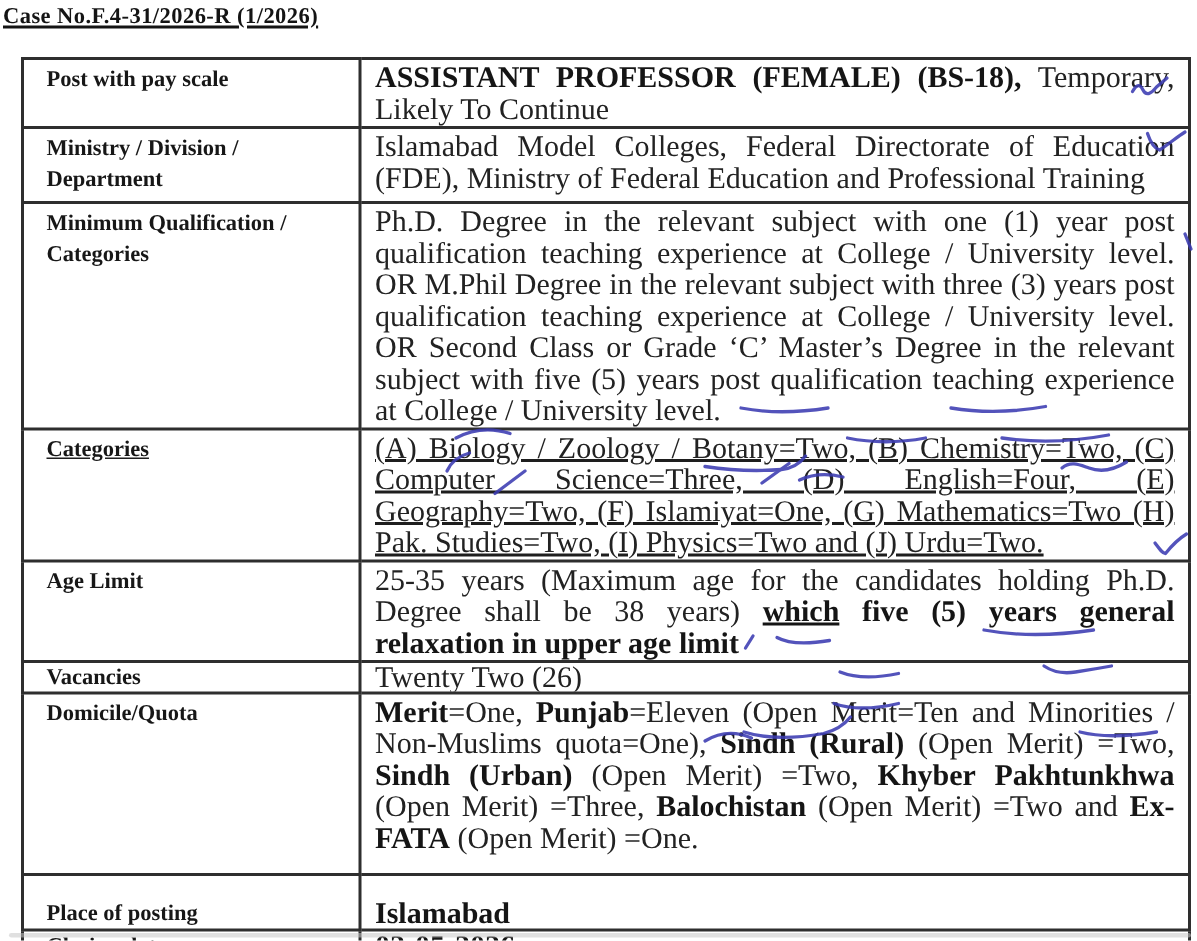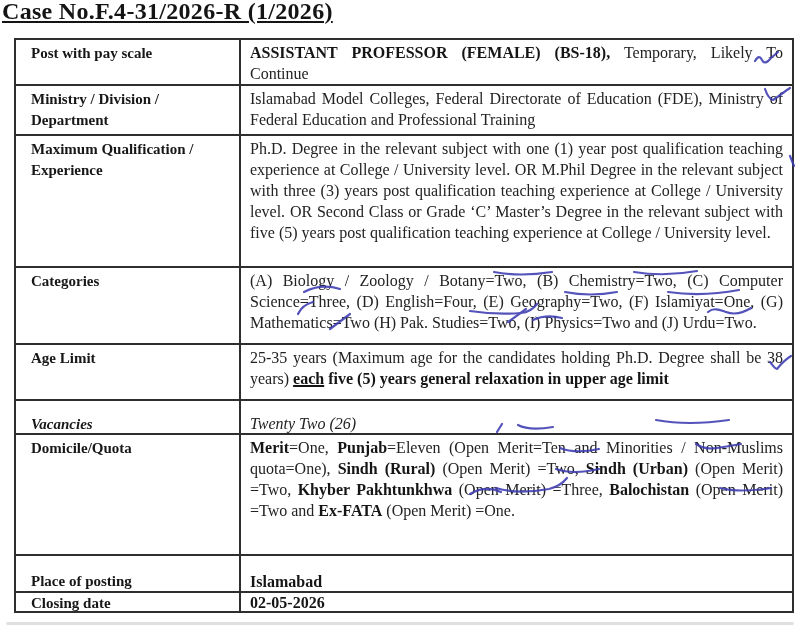--- a/index.html
+++ b/index.html
@@ -14,21 +14,21 @@
     overflow: hidden;
     font-family: "Liberation Serif", serif;
     color: #1e1e1e;
     -webkit-font-smoothing: antialiased;
   }
   .doc-title {
     position: absolute;
     left: 2px;
     top: 0px;
     margin: 0;
-    font-size: 24px;
+    font-size: 15px;
     font-weight: bold;
     line-height: 22px;
     letter-spacing: 0.3px;
     color: #141414;
     text-decoration: underline;
     text-decoration-thickness: 2px;
     text-underline-offset: 2px;
   }
   table.ad-table {
     position: absolute;
@@ -45,37 +45,37 @@
   }
   td.lbl {
     width: 202px;
     font-weight: bold;
     font-size: 15px;
     line-height: 21px;
     padding: 3px 6px 0 15px;
     color: #171717;
   }
   td.val {
-    font-size: 16px;
+    font-size: 20px;
     line-height: 21px;
     padding: 2px 9px 0 9px;
     text-align: justify;
     color: #222222;
   }
   tr.r0 { height: 43px; }
   tr.r1 { height: 50px; padding-left: 24px; }
   tr.r2 { height: 132px; }
-  tr.r3 { height: 77px; }
+  tr.r3 { height: 77px; text-decoration: underline; }
   tr.r4 { height: 56px; }
   tr.r5 { height: 21px; }
   tr.r6 { height: 121px; }
   tr.r7 { height: 25px; }
   tr.r8 { height: 65px; }
   tr.r9 { height: 19px; }
-  tr.r5 td { line-height: 18px; padding-top: 14px; font-style: italic; }
+  tr.r5 td { line-height: 18px; padding-top: 1px; }
   tr.r7 td { line-height: 19px; padding-top: 16px; }
   tr.r9 td { line-height: 16px; padding-top: 2px; }
   td.val span.seg-bold { font-weight: bold; color: #151515; }
   td.val span.seg-underline { text-decoration: underline; text-decoration-thickness: 2px; }
   svg.pen-overlay {
     position: absolute;
     left: 0;
     top: 0;
     width: 798px;
     height: 627px;
@@ -101,30 +101,30 @@
   <tbody>
     <tr class="r0">
       <td class="lbl">Post with pay scale</td>
       <td class="val"><span class="seg-bold">ASSISTANT PROFESSOR (FEMALE) (BS-18),</span><span> Temporary, Likely To Continue</span></td>
     </tr>
     <tr class="r1">
       <td class="lbl">Ministry / Division / Department</td>
       <td class="val"><span>Islamabad Model Colleges, Federal Directorate of Education (FDE), Ministry of Federal Education and Professional Training</span></td>
     </tr>
     <tr class="r2">
-      <td class="lbl">Maximum Qualification / Experience</td>
+      <td class="lbl">Minimum Qualification / Categories</td>
       <td class="val"><span>Ph.D. Degree in the relevant subject with one (1) year post qualification teaching experience at College / University level. OR M.Phil Degree in the relevant subject with three (3) years post qualification teaching experience at College / University level. OR Second Class or Grade ‘C’ Master’s Degree in the relevant subject with five (5) years post qualification teaching experience at College / University level.</span></td>
     </tr>
     <tr class="r3">
       <td class="lbl">Categories</td>
       <td class="val"><span>(A) Biology / Zoology / Botany=Two, (B) Chemistry=Two, (C) Computer Science=Three, (D) English=Four, (E) Geography=Two, (F) Islamiyat=One, (G) Mathematics=Two (H) Pak. Studies=Two, (I) Physics=Two and (J) Urdu=Two.</span></td>
     </tr>
     <tr class="r4">
       <td class="lbl">Age Limit</td>
-      <td class="val"><span>25-35 years (Maximum age for the candidates holding Ph.D. Degree shall be 38 years) </span><span class="seg-bold seg-underline">each</span><span class="seg-bold"> five (5) years general relaxation in upper age limit</span></td>
+      <td class="val"><span>25-35 years (Maximum age for the candidates holding Ph.D. Degree shall be 38 years) </span><span class="seg-bold seg-underline">which</span><span class="seg-bold"> five (5) years general relaxation in upper age limit</span></td>
     </tr>
     <tr class="r5">
       <td class="lbl">Vacancies</td>
       <td class="val"><span>Twenty Two (26)</span></td>
     </tr>
     <tr class="r6">
       <td class="lbl">Domicile/Quota</td>
       <td class="val"><span class="seg-bold">Merit</span><span>=One, </span><span class="seg-bold">Punjab</span><span>=Eleven (Open Merit=Ten and Minorities / Non-Muslims quota=One), </span><span class="seg-bold">Sindh (Rural)</span><span> (Open Merit) =Two, </span><span class="seg-bold">Sindh (Urban)</span><span> (Open Merit) =Two, </span><span class="seg-bold">Khyber Pakhtunkhwa</span><span> (Open Merit) =Three, </span><span class="seg-bold">Balochistan</span><span> (Open Merit) =Two and </span><span class="seg-bold">Ex-FATA</span><span> (Open Merit) =One.</span></td>
     </tr>
     <tr class="r7">

